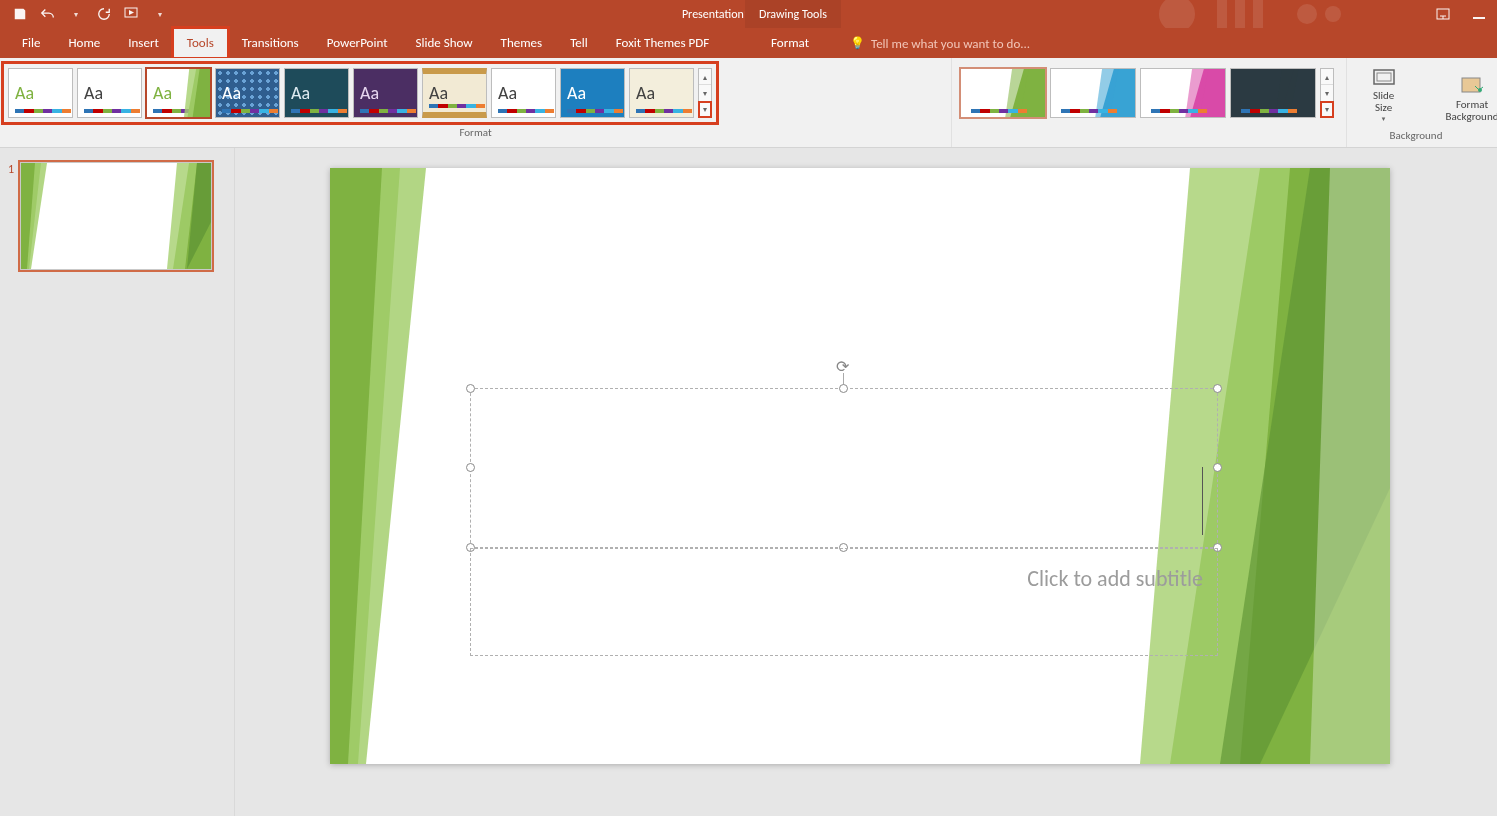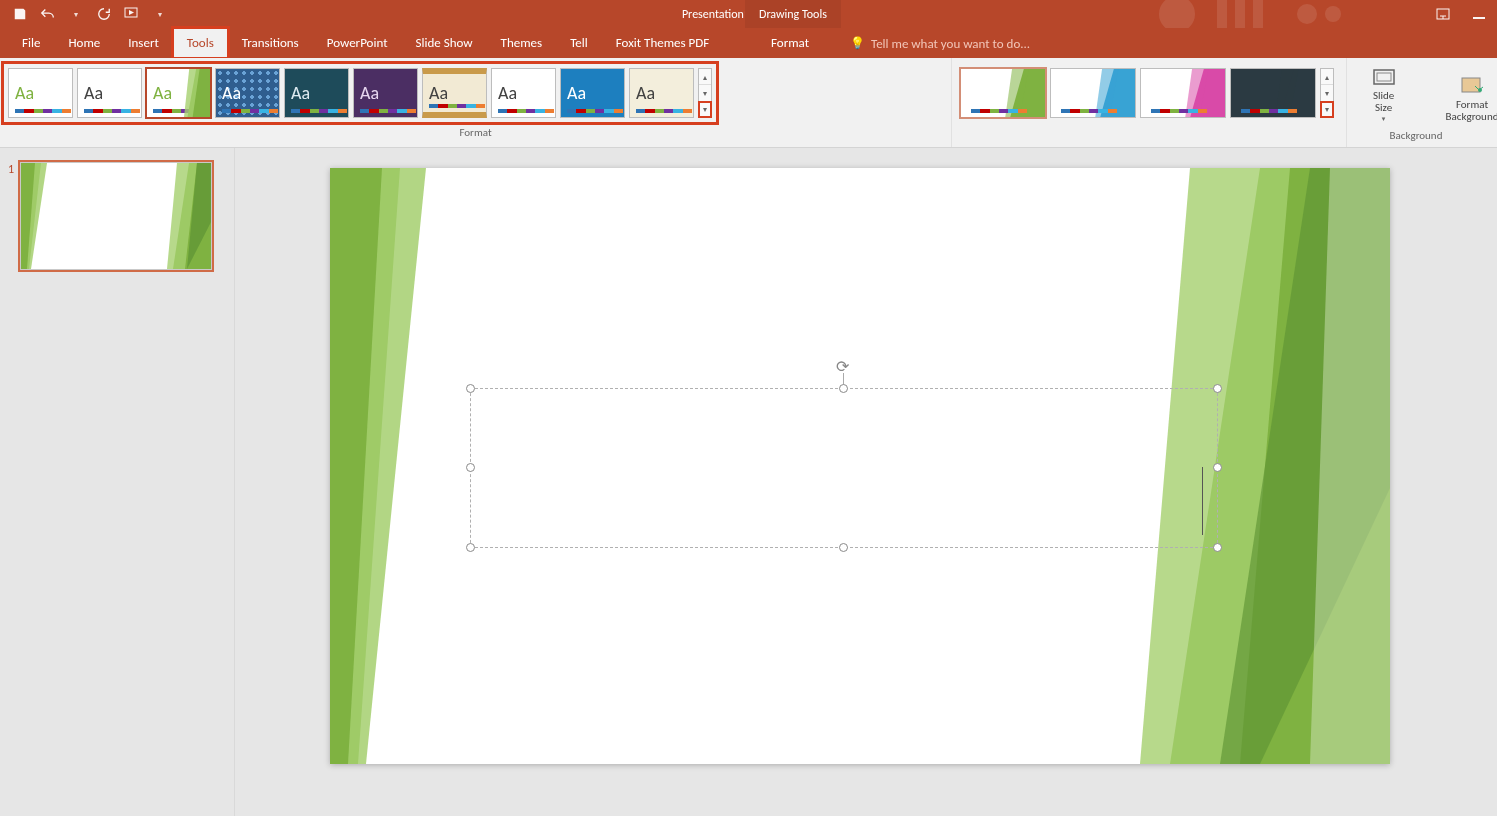--- a/index.html
+++ b/index.html
@@ -419,15 +419,18 @@
         <div class="handle h-n"></div>
         <div class="handle h-ne"></div>
         <div class="handle h-w"></div>
         <div class="handle h-e"></div>
         <div class="handle h-sw"></div>
         <div class="handle h-s"></div>
         <div class="handle h-se"></div>
         <div class="cursor"></div>
       </div>
 
+      <div class="ph sub">
+        <div class="placeholder-text">Click to add subtitle</div>
+      </div>
     </div>
   </div>
 </div>
 
 </body></html>

